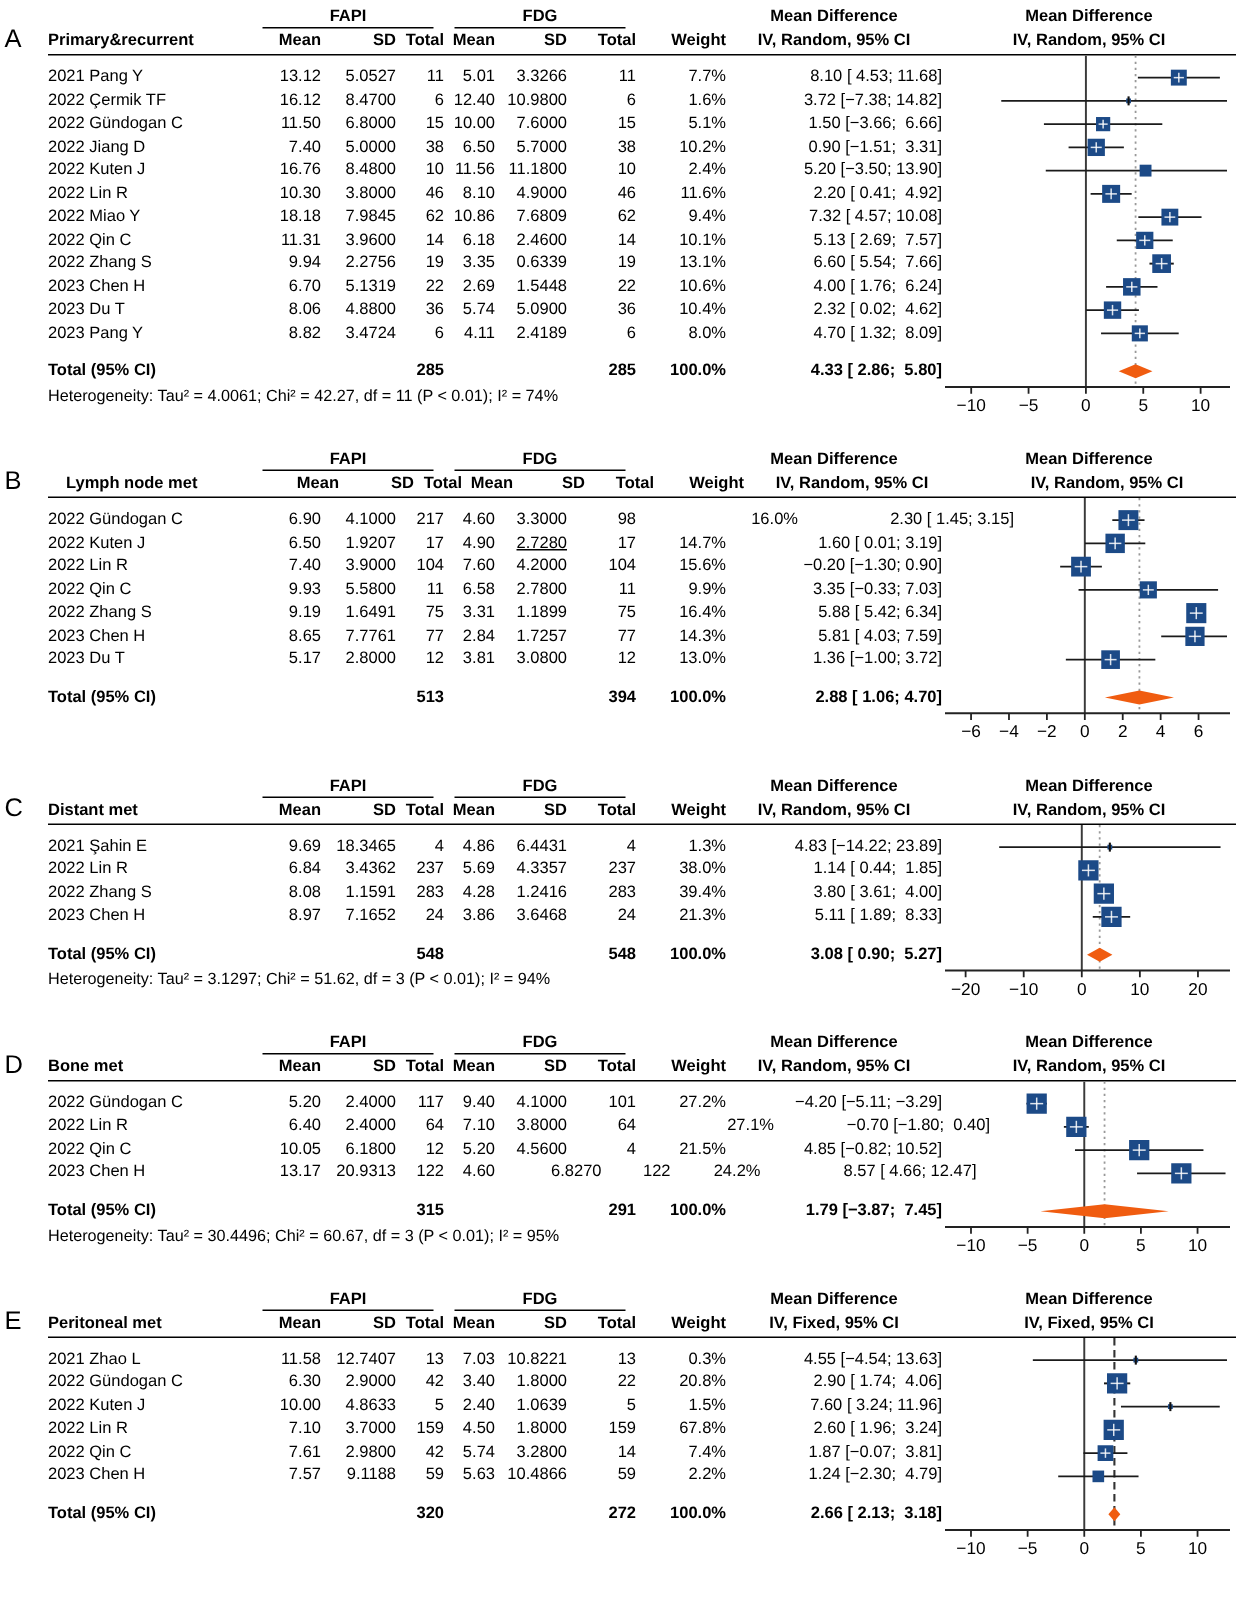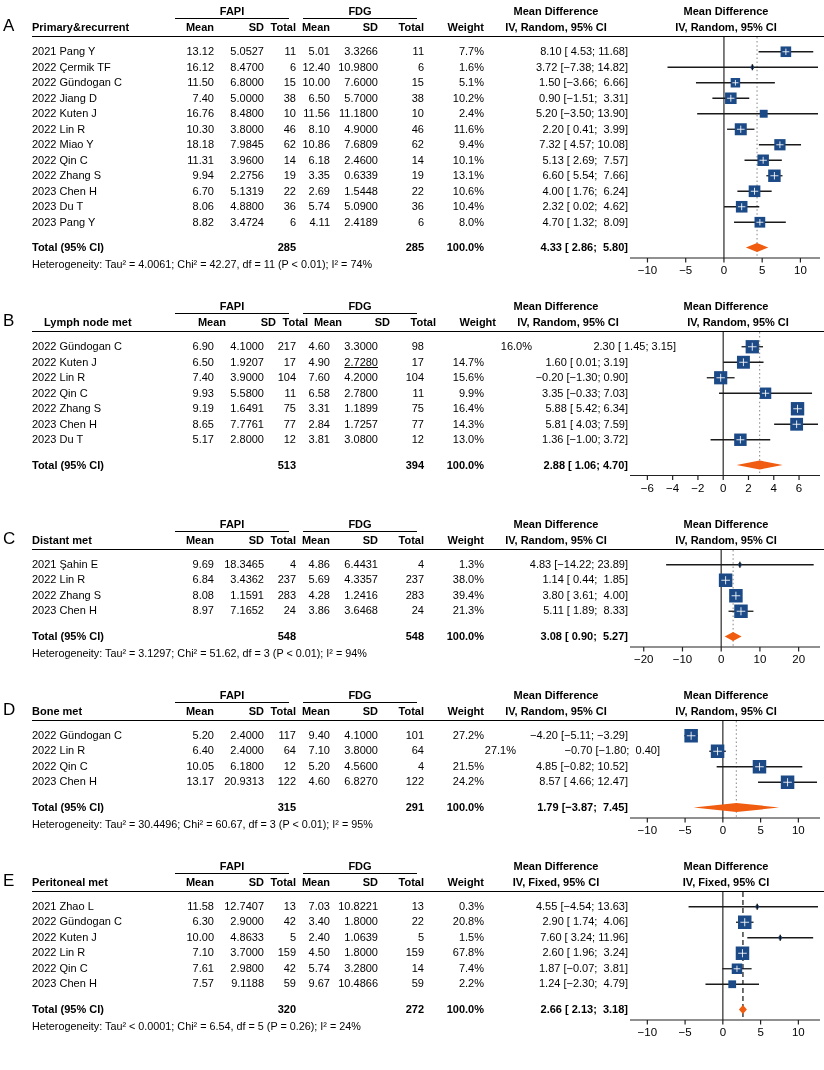--- a/index.html
+++ b/index.html
@@ -113,21 +113,21 @@
         <div class="prow study-row">
           <div class="cell " style="width: 24px;"></div>
           <div class="cell " style="width: 136px;">2022 Lin R</div>
           <div class="cell r" style="width: 46px;">10.30</div>
           <div class="cell r" style="width: 50px;">3.8000</div>
           <div class="cell r" style="width: 32px;">46</div>
           <div class="cell r" style="width: 34px;">8.10</div>
           <div class="cell r" style="width: 48px;">4.9000</div>
           <div class="cell r" style="width: 46px;">46</div>
           <div class="cell r" style="width: 60px;">11.6%</div>
-          <div class="cell r" style="width: 144px;">2.20 [ 0.41;  3.99]</div>
+          <div class="cell r" style="width: 144px;">2.20 [ 0.41;  4.92]</div>
         </div>
         <div class="prow study-row">
           <div class="cell " style="width: 24px;"></div>
           <div class="cell " style="width: 136px;">2022 Miao Y</div>
           <div class="cell r" style="width: 46px;">18.18</div>
           <div class="cell r" style="width: 50px;">7.9845</div>
           <div class="cell r" style="width: 32px;">62</div>
           <div class="cell r" style="width: 34px;">10.86</div>
           <div class="cell r" style="width: 48px;">7.6809</div>
           <div class="cell r" style="width: 46px;">62</div>
@@ -612,21 +612,21 @@
           <div class="cell r" style="width: 60px;">21.5%</div>
           <div class="cell r" style="width: 144px;">4.85 [−0.82; 10.52]</div>
         </div>
         <div class="prow study-row">
           <div class="cell " style="width: 24px;"></div>
           <div class="cell " style="width: 136px;">2023 Chen H</div>
           <div class="cell r" style="width: 46px;">13.17</div>
           <div class="cell r" style="width: 50px;">20.9313</div>
           <div class="cell r" style="width: 32px;">122</div>
           <div class="cell r" style="width: 34px;">4.60</div>
-          <div class="cell r" style="width: 48px;">6.8270</div>
+          <div class="cell r" style="width: 48px; margin-left: 23px;">6.8270</div>
           <div class="cell r" style="width: 46px;">122</div>
           <div class="cell r" style="width: 60px;">24.2%</div>
           <div class="cell r" style="width: 144px;">8.57 [ 4.66; 12.47]</div>
         </div>
       </div>
       <div class="prow total-row">
         <div class="cell " style="width: 24px;"></div>
         <div class="cell b" style="width: 136px;">Total (95% CI)</div>
         <div class="cell b r" style="width: 128px;">315</div>
         <div class="cell b r" style="width: 128px;">291</div>
@@ -752,36 +752,35 @@
           <div class="cell r" style="width: 46px;">14</div>
           <div class="cell r" style="width: 60px;">7.4%</div>
           <div class="cell r" style="width: 144px;">1.87 [−0.07;  3.81]</div>
         </div>
         <div class="prow study-row">
           <div class="cell " style="width: 24px;"></div>
           <div class="cell " style="width: 136px;">2023 Chen H</div>
           <div class="cell r" style="width: 46px;">7.57</div>
           <div class="cell r" style="width: 50px;">9.1188</div>
           <div class="cell r" style="width: 32px;">59</div>
-          <div class="cell r" style="width: 34px;">9.67</div>
+          <div class="cell r" style="width: 34px;">5.63</div>
           <div class="cell r" style="width: 48px;">10.4866</div>
           <div class="cell r" style="width: 46px;">59</div>
           <div class="cell r" style="width: 60px;">2.2%</div>
           <div class="cell r" style="width: 144px;">1.24 [−2.30;  4.79]</div>
         </div>
       </div>
       <div class="prow total-row">
         <div class="cell " style="width: 24px;"></div>
         <div class="cell b" style="width: 136px;">Total (95% CI)</div>
         <div class="cell b r" style="width: 128px;">320</div>
         <div class="cell b r" style="width: 128px;">272</div>
         <div class="cell b r" style="width: 60px;">100.0%</div>
         <div class="cell b r" style="width: 144px;">2.66 [ 2.13;  3.18]</div>
       </div>
-      <div class="het">Heterogeneity: Tau² &lt; 0.0001; Chi² = 6.54, df = 5 (P = 0.26); I² = 24%</div>
       <svg class="forest" width="196" height="148">
         <line x1="94.84647302904564" y1="0" x2="94.84647302904564" y2="128" stroke="#3a3a3a" stroke-width="1.3"></line>
         <line x1="114.9344398340249" y1="0" x2="114.9344398340249" y2="128" stroke-width="1.4" stroke="#333" stroke-dasharray="5 3"></line>
         <line x1="60.560995850622405" y1="14.75" x2="190" y2="14.75" stroke="#1a1a1a" stroke-width="1.3"></line>
         <rect x="127.60746887966806" y="13.15" width="3.2" height="3.2" fill="#1c4a87"></rect>
         <rect x="128.50746887966807" y="11.75" width="1.4" height="6" fill="#111"></rect>
         <line x1="107.98672199170123" y1="30.25" x2="125.5070539419087" y2="30.25" stroke="#1a1a1a" stroke-width="1.3"></line>
         <rect x="109.99688796680498" y="23.5" width="13.5" height="13.5" fill="#1c4a87"></rect>
         <line x1="112.42688796680497" y1="30.25" x2="121.06688796680498" y2="30.25" stroke="#ffffff" stroke-width="1" opacity="0.85"></line>
         <line x1="116.74688796680498" y1="26.2" x2="116.74688796680498" y2="34.3" stroke="#ffffff" stroke-width="1" opacity="0.85"></line>

